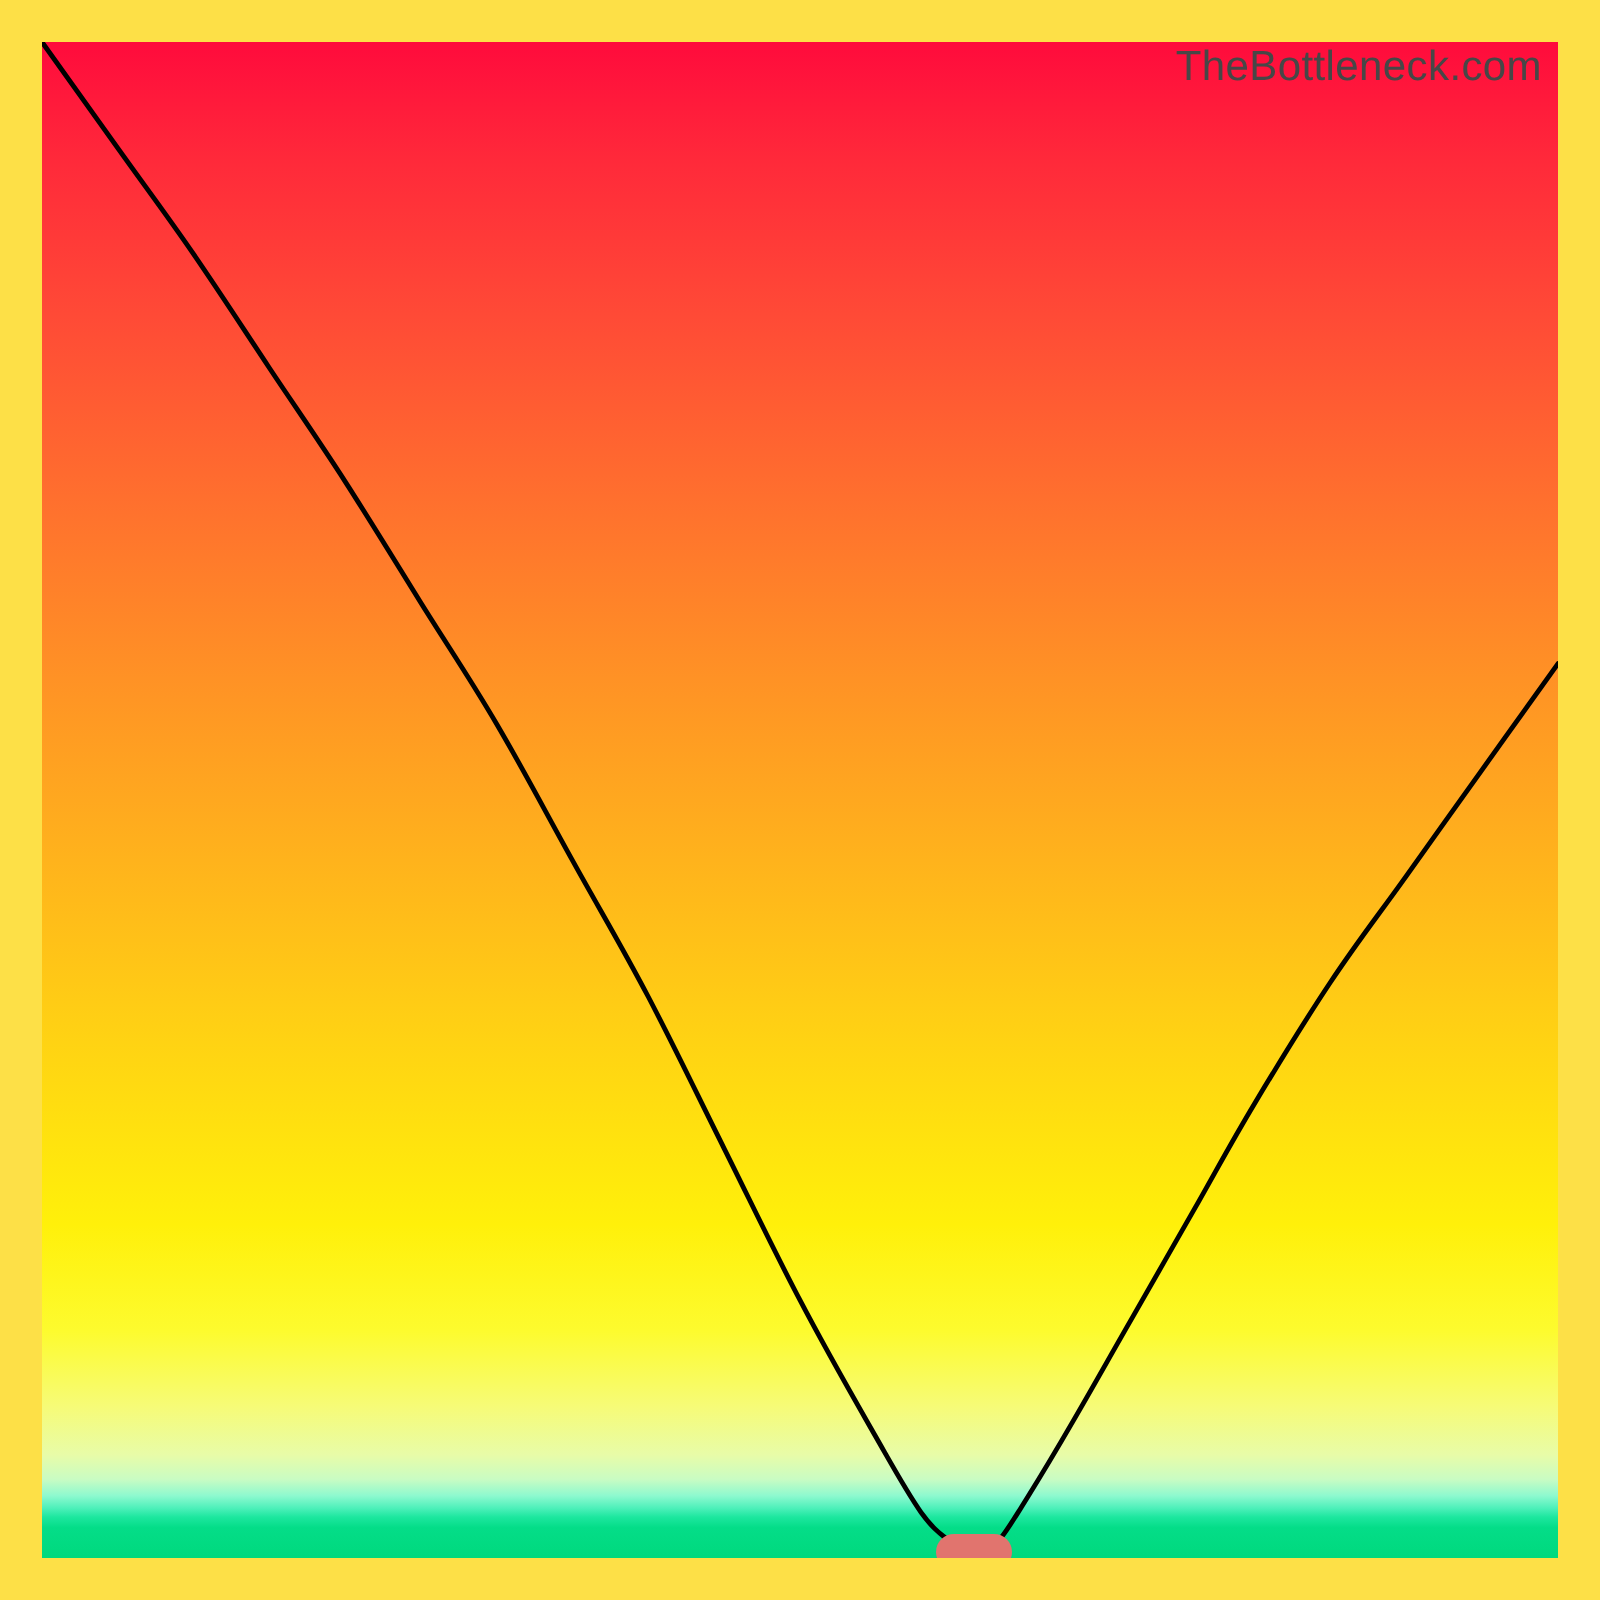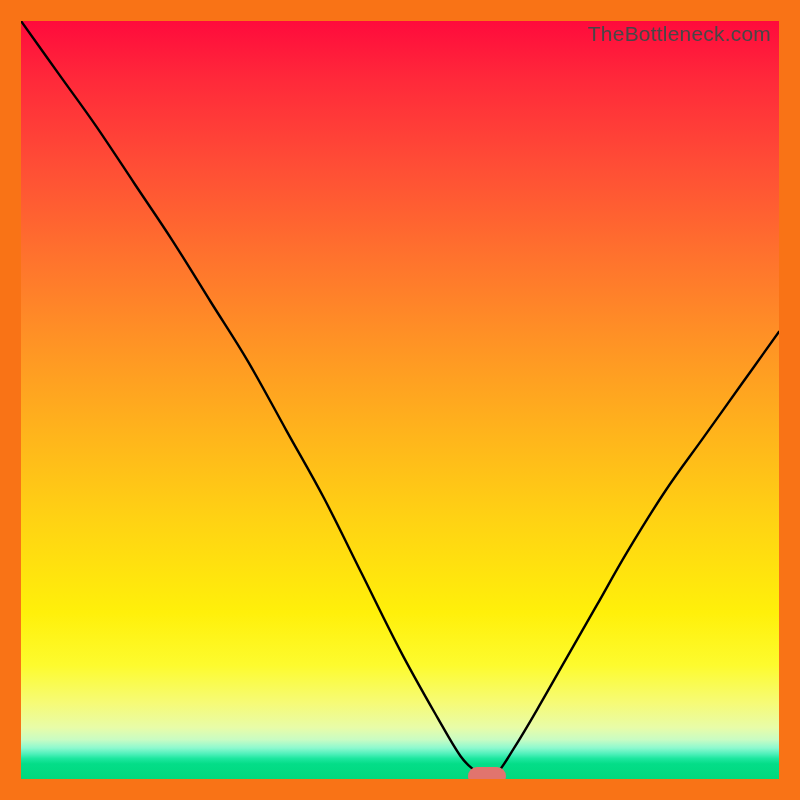--- a/index.html
+++ b/index.html
@@ -7,21 +7,21 @@
     padding: 0;
     width: 800px;
     height: 800px;
     background: #000;
     overflow: hidden;
     font-family: Arial, Helvetica, sans-serif;
   }
   .frame {
     position: absolute;
     inset: 0;
-    background: #f97316;
+    background: #fde047;
   }
   .plot {
     position: absolute;
     left: 21px;
     top: 21px;
     width: 758px;
     height: 758px;
     overflow: hidden;
   }
   .gradient {

